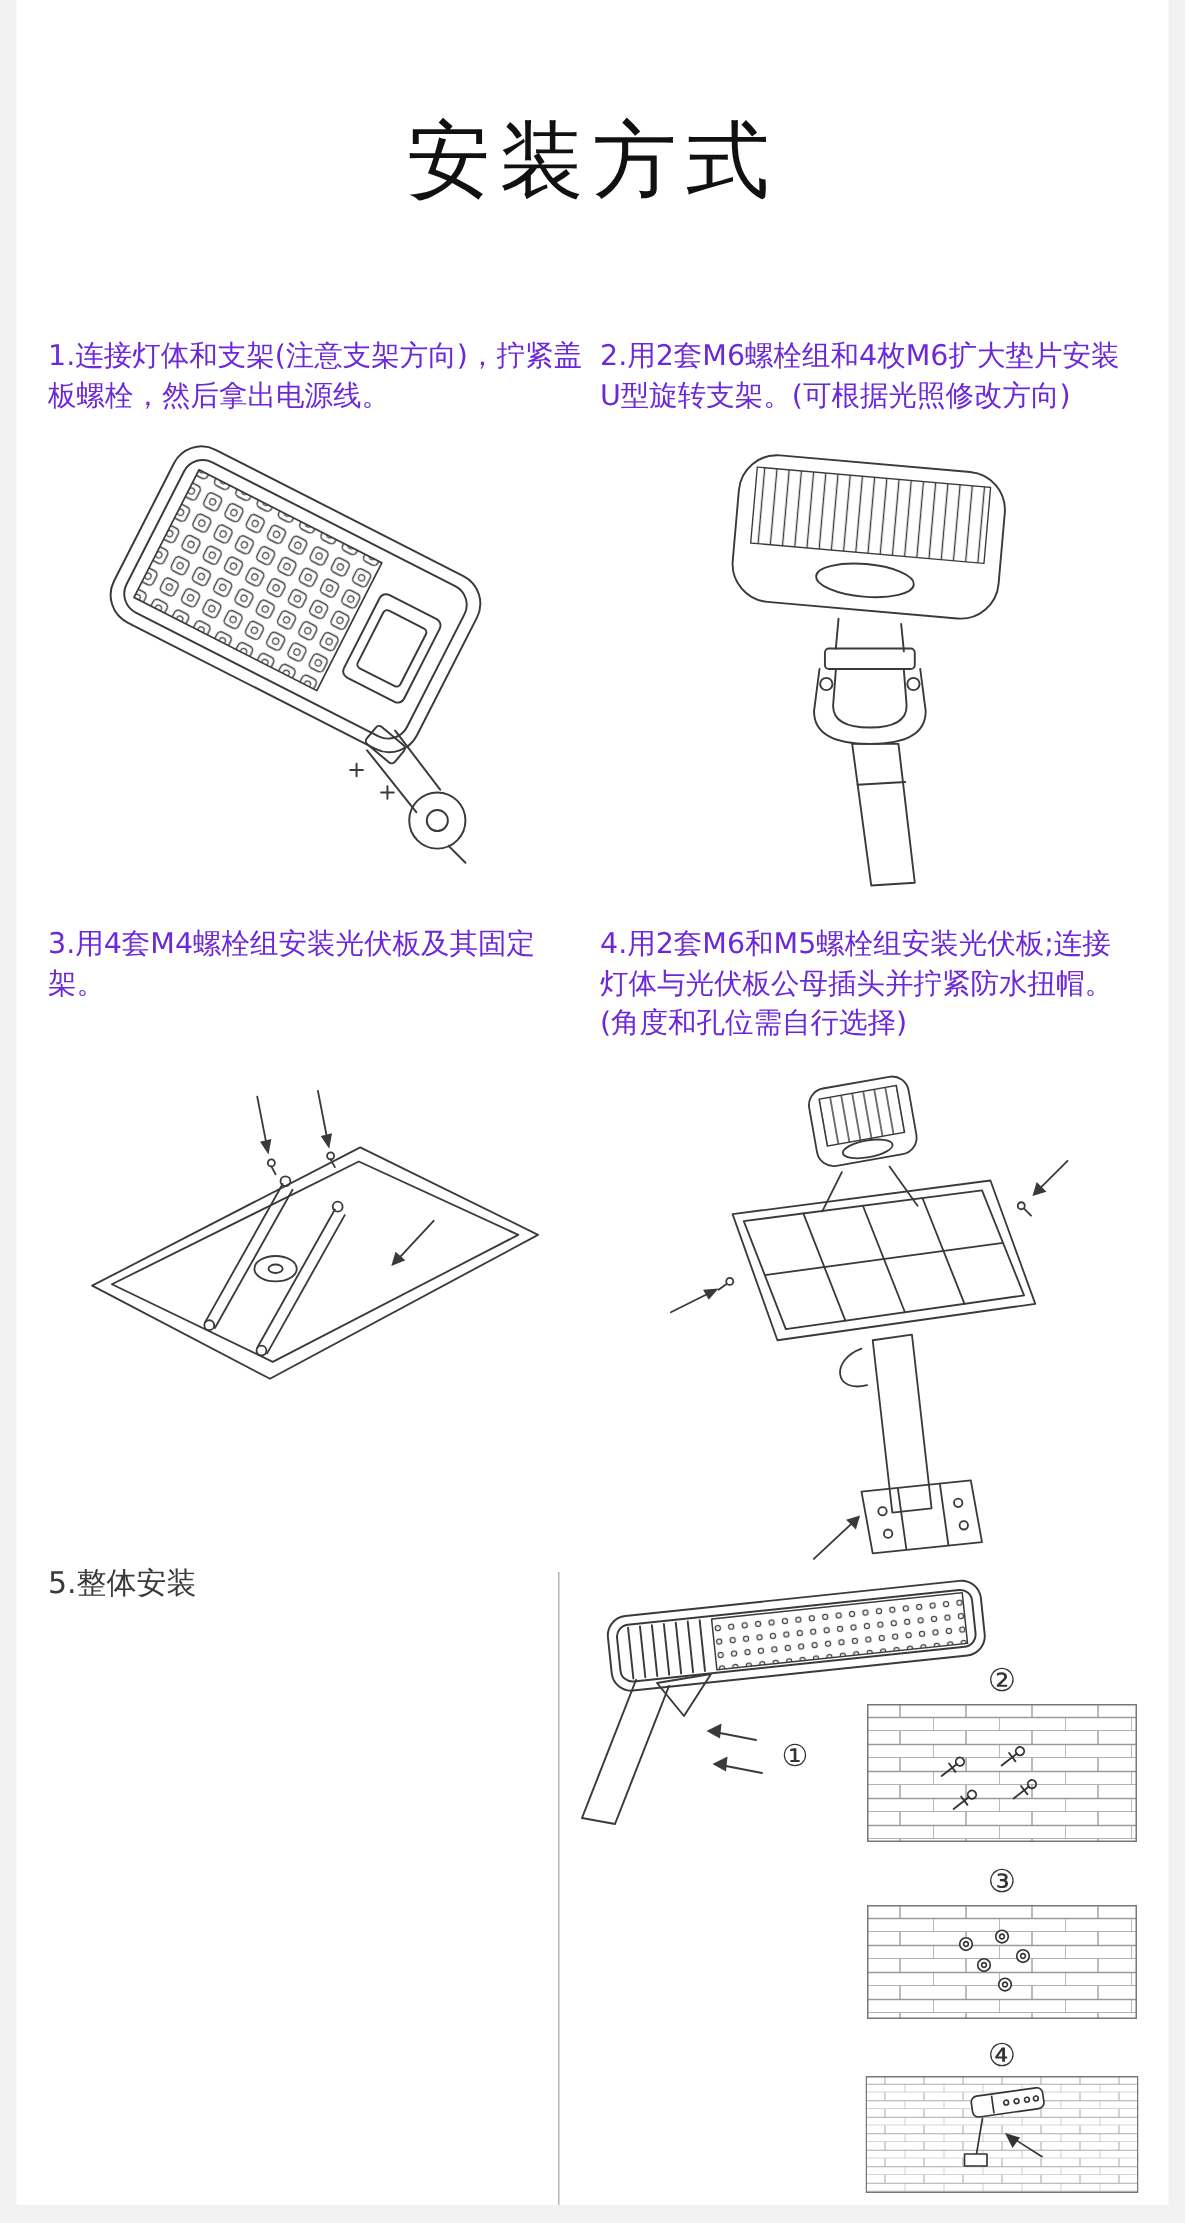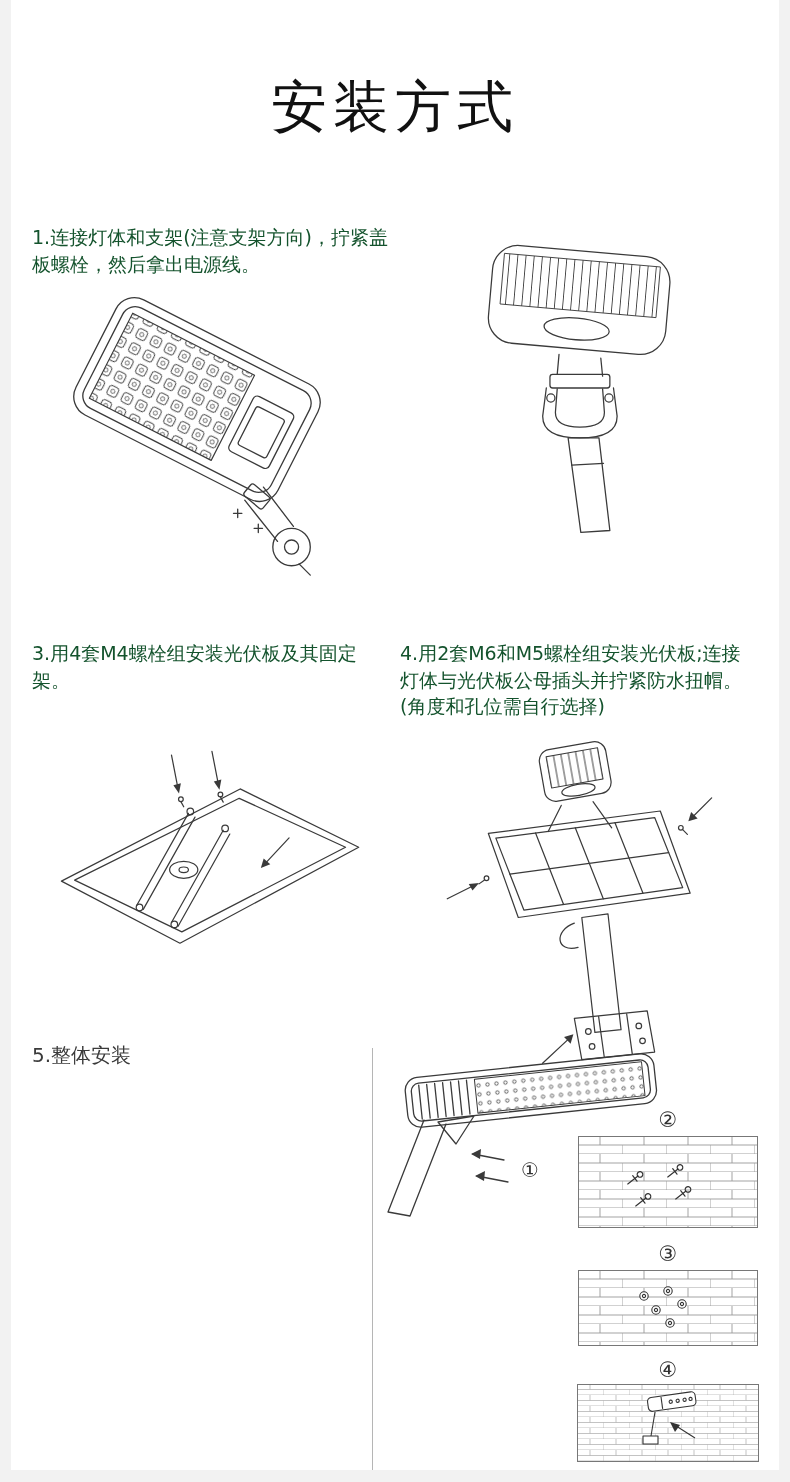--- a/index.html
+++ b/index.html
@@ -12,24 +12,24 @@
   .edge-right{right:0;top:0;bottom:0;width:11px;}
   .edge-bottom{left:0;right:0;bottom:0;height:12px;}
   .title{
     position:absolute;top:70px;left:0;width:100%;margin:0;text-align:center;
     font-size:56px;font-weight:400;color:#111;letter-spacing:6px;
   }
   .steps-grid{
     position:absolute;top:224px;left:32px;width:726px;
     display:grid;grid-template-columns:358px 358px;column-gap:10px;
   }
-  .step-text{margin:0;font-size:19px;line-height:1.4;color:#14532d;}
+  .step-text{margin:0;font-size:19px;line-height:1.4;color:#6d28d9;}
   .row1 .step-text{min-height:58px;}
   .row2 .step-text{min-height:86px;}
-  .row2{margin-top:44px;}
+  .row2{margin-top:20px;}
   .figure{display:flex;justify-content:center;align-items:flex-start;margin-top:14px;}
   .row1 .figure{height:300px;}
   .row2 .figure{height:340px;}
   .section5{position:absolute;top:1032px;left:0;width:768px;height:450px;}
   .s5-heading{position:absolute;top:10px;left:32px;margin:0;font-size:20px;font-weight:400;color:#3a3a3a;}
   .substeps{position:absolute;top:60px;left:32px;width:338px;}
   .substeps p{margin:0;font-size:19px;line-height:1.42;color:#3a3a3a;}
   .divider{position:absolute;left:372px;top:16px;bottom:4px;width:1px;background:#b5b5b5;}
   .fig-lamp-wall{position:absolute;left:376px;top:8px;}
   .wall-label{position:absolute;width:180px;text-align:center;font-size:21px;color:#333;}
@@ -80,20 +80,21 @@
             <circle cx="246" cy="268" r="7.5"></circle>
             <path d="M254 286 L266 298"></path>
             <path d="M184 232 h9 M188.5 227.5 v9"></path>
             <path d="M206 248 h9 M210.5 243.5 v9"></path>
           </g>
         </svg>
       </div>
     </section>
 
     <section class="step row1">
+      <p class="step-text">2.用2套M6螺栓组和4枚M6扩大垫片安装U型旋转支架。(可根据光照修改方向)</p>
       <div class="figure">
         <svg viewBox="0 0 260 330" width="236" height="300">
           <defs>
             <pattern id="fins" width="9" height="12" patternUnits="userSpaceOnUse">
               <line x1="4.5" y1="0" x2="4.5" y2="12" stroke="#3a3a3a" stroke-width="1"></line>
             </pattern>
           </defs>
           <g fill="none" stroke="#3a3a3a" stroke-width="1.4" stroke-linejoin="round" stroke-linecap="round">
             <g transform="rotate(5 130 70)">
               <rect x="32" y="14" width="196" height="108" rx="28"></rect>

